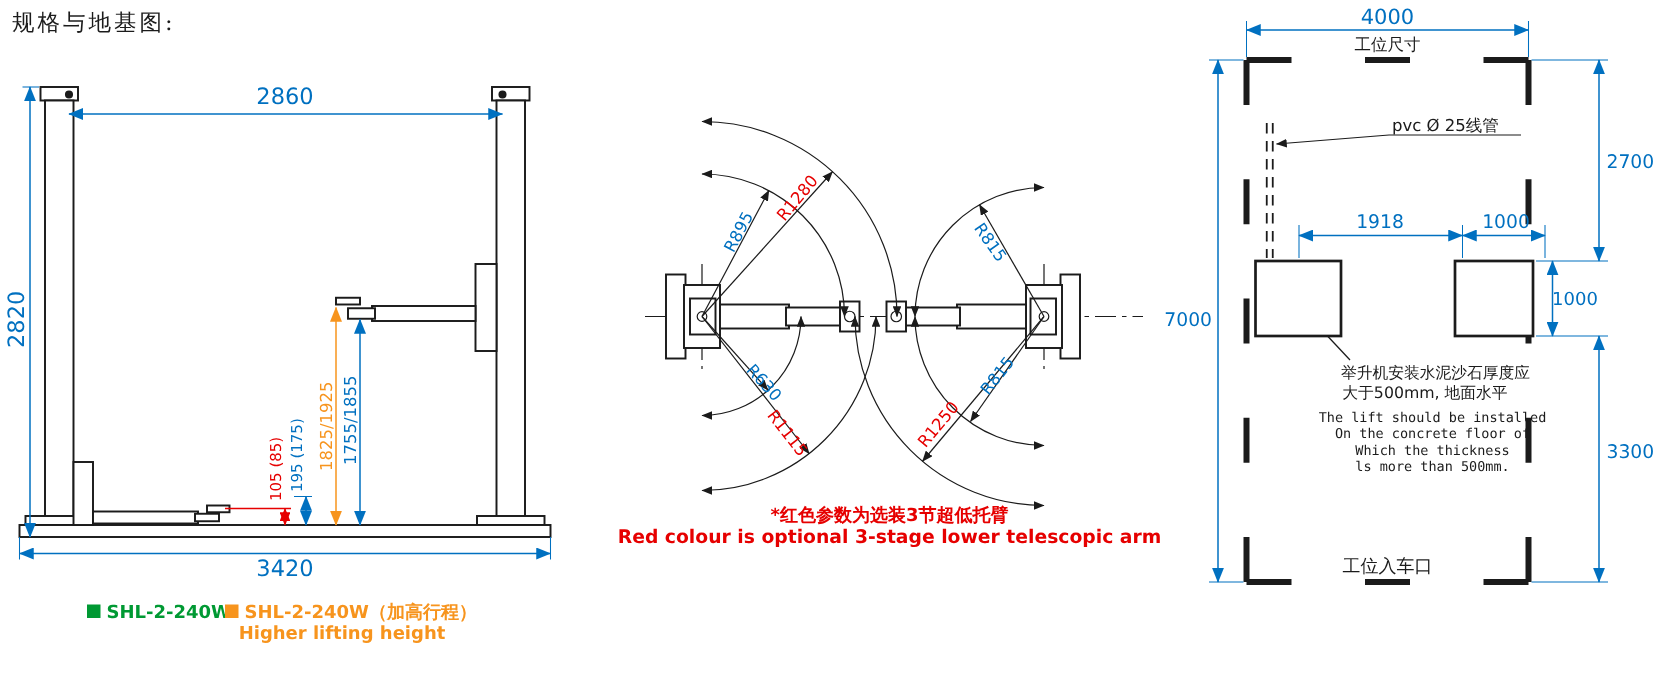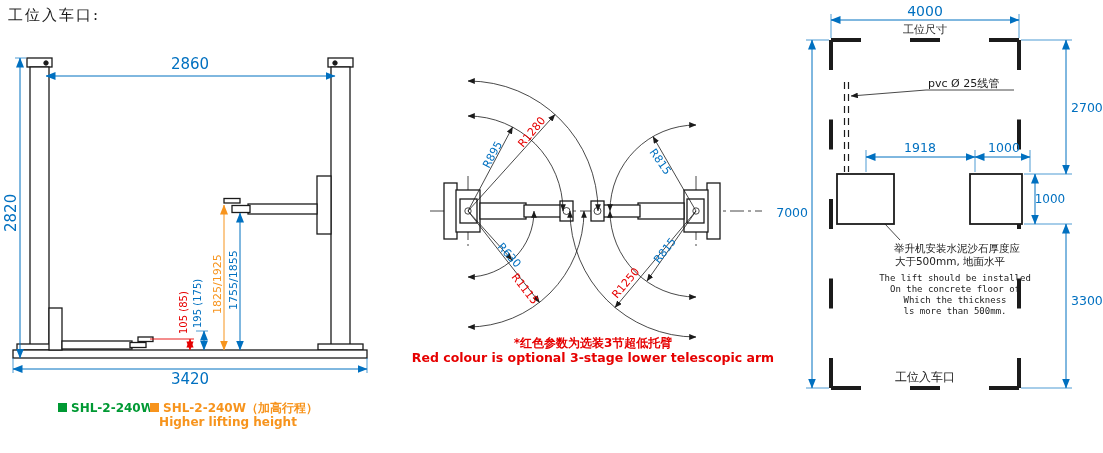--- a/index.html
+++ b/index.html
@@ -26,21 +26,21 @@
   .to  { fill: #F7941D; }
   .tr  { fill: #E60000; }
   .tg  { fill: #009933; }
   .tk  { fill: #1b1b1b; }
   .bold{ font-weight: 700; }
 </style>
 </head>
 <body>
 
 <div class="canvas">
-  <div class="title">工位入车口:</div>
+  <div class="title">规格与地基图:</div>
 
   <svg width="1103" height="453" viewBox="0 0 1103 453">
     <defs>
       <marker id="mb" viewBox="0 0 10 8" refX="9.5" refY="4" markerWidth="10" markerHeight="8" orient="auto-start-reverse">
           <path d="M0,0 L10,4 L0,8 Z" fill="#0070C0"></path>
         </marker>
       <marker id="mo" viewBox="0 0 10 8" refX="9.5" refY="4" markerWidth="10" markerHeight="8" orient="auto-start-reverse">
           <path d="M0,0 L10,4 L0,8 Z" fill="#F7941D"></path>
         </marker>
       <marker id="mr" viewBox="0 0 10 8" refX="9.5" refY="4" markerWidth="10" markerHeight="8" orient="auto-start-reverse">

